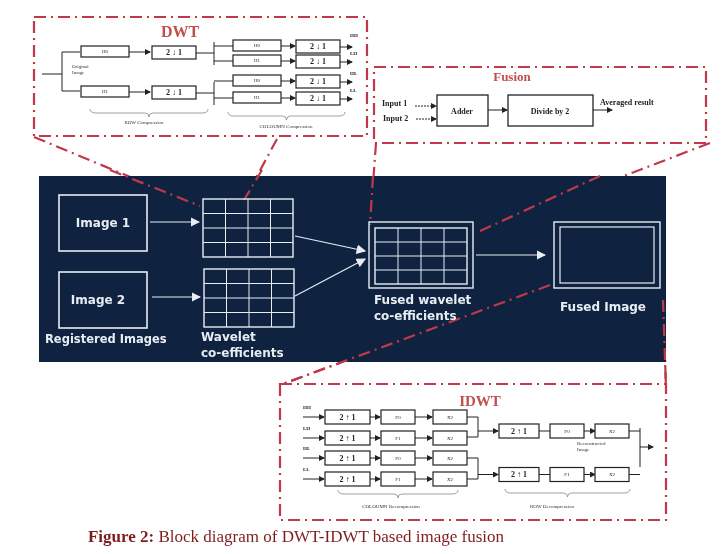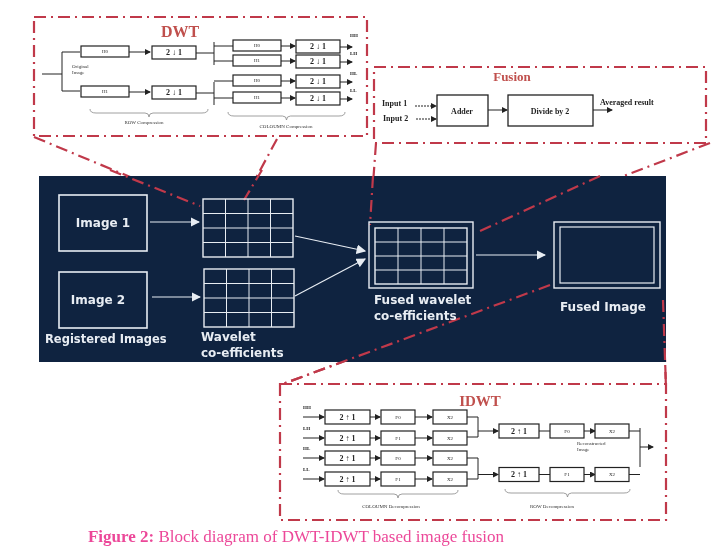--- a/index.html
+++ b/index.html
@@ -1,20 +1,20 @@
 <!DOCTYPE html>
 <html><head>
 <meta charset="utf-8">
 <style>
   html, body { margin:0; padding:0; background:#ffffff; }
   body { width:724px; height:554px; position:relative; overflow:hidden; font-family:"Liberation Serif", serif; }
   svg { position:absolute; left:0; top:0; }
   .serif { font-family:"Liberation Serif", serif; }
   .sans { font-family:"DejaVu Sans", sans-serif; }
-  #caption { position:absolute; left:0; width:592px; top:527px; text-align:center; font-size:17px; color:#ec4899; }
+  #caption { position:absolute; left:0; width:592px; top:527px; text-align:center; font-size:17px; color:#7f1d1d; }
   #caption b { font-weight:bold; }
 </style>
 </head>
 <body>
 
 <svg width="724" height="554" viewBox="0 0 724 554">
   <defs>
     <marker id="arrB" markerWidth="6" markerHeight="6" refX="5" refY="3" orient="auto">
         <path d="M0,0 L6,3 L0,6 z" fill="#222"></path>
       </marker>

